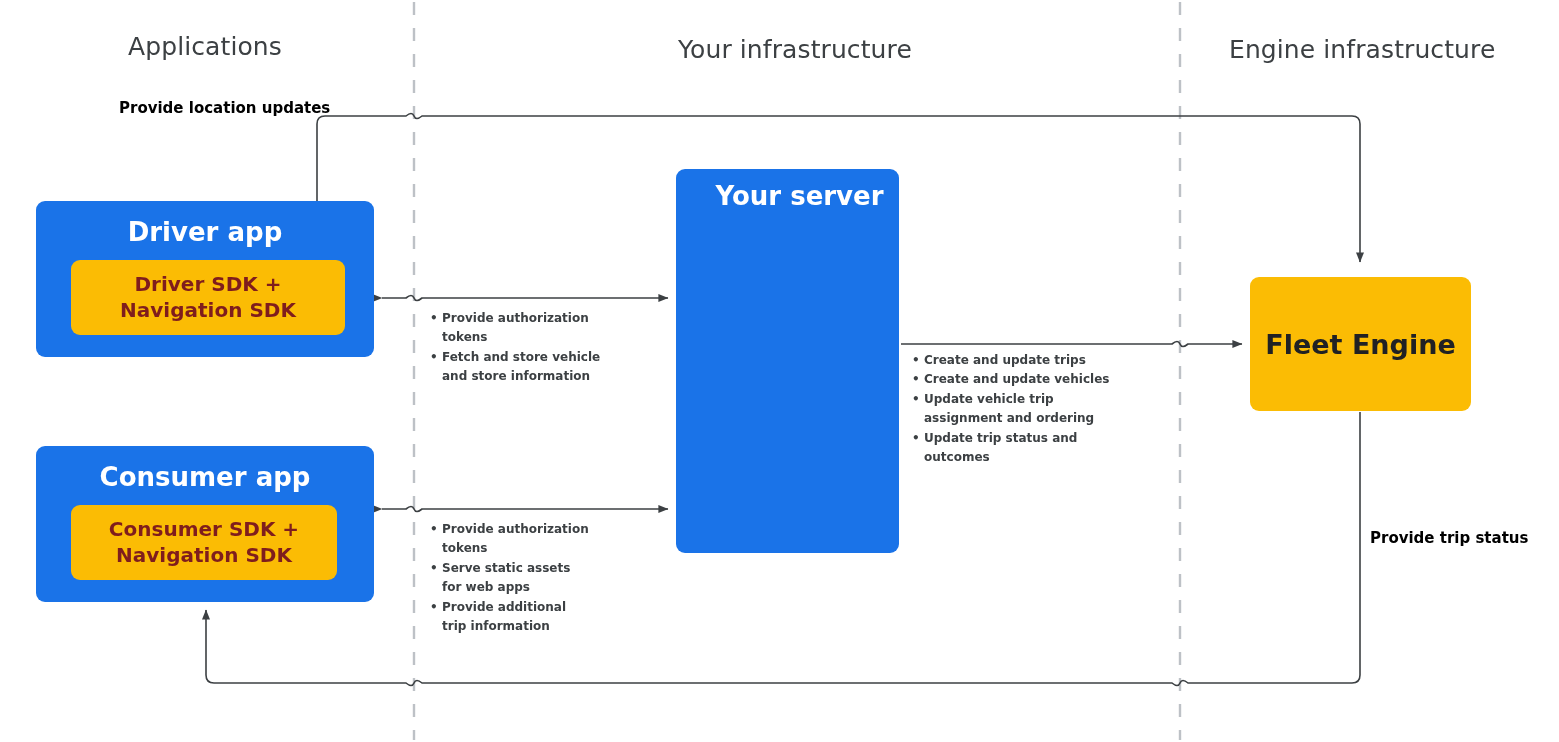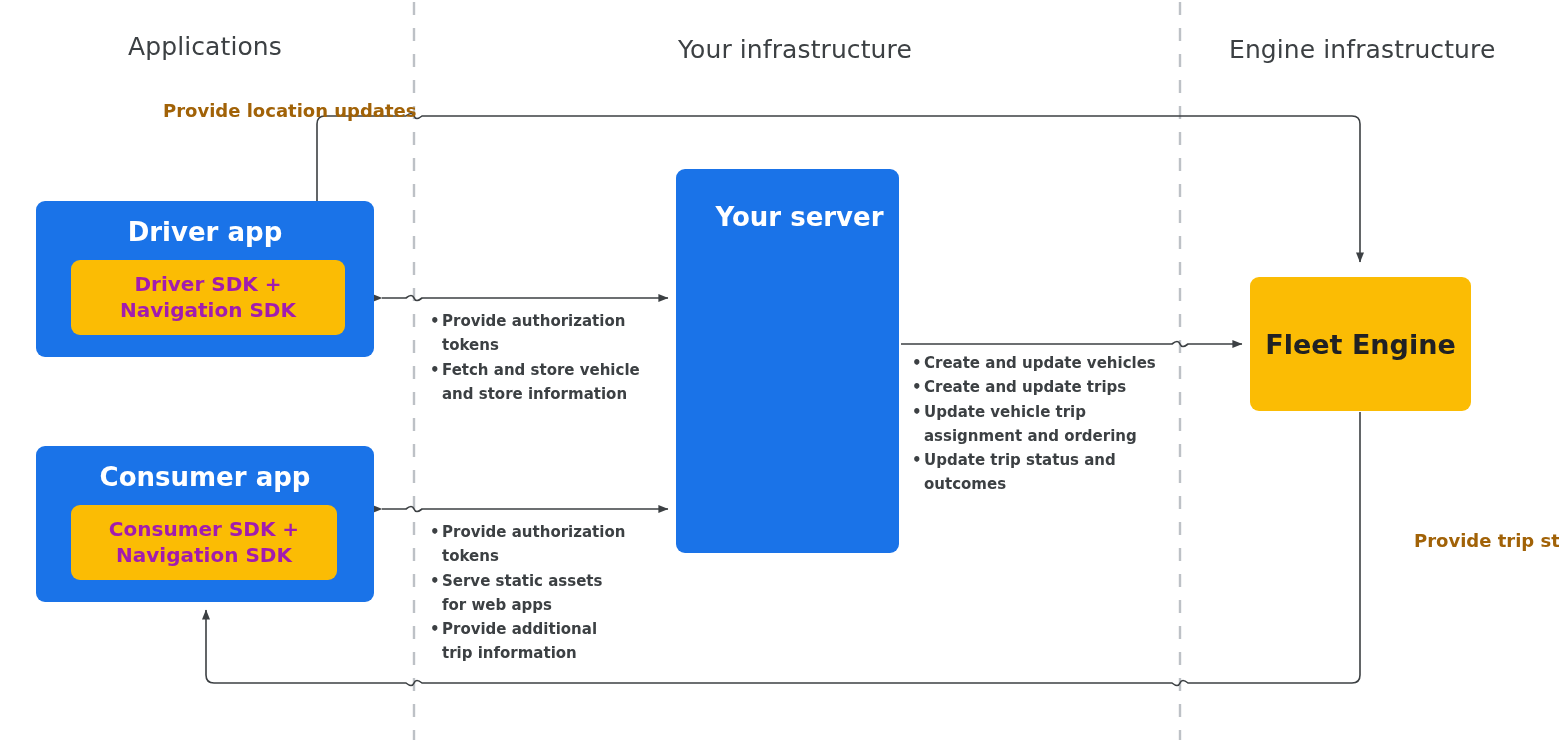--- a/index.html
+++ b/index.html
@@ -25,21 +25,21 @@
   .box{position:absolute;border-radius:9px;box-sizing:border-box;}
   .box-blue{background:#1a73e8;}
   .box-yellow{background:#fbbc04;}
 
   .box-title{
     position:absolute;left:0;right:0;text-align:center;
     font-weight:bold;color:#ffffff;font-size:26px;white-space:nowrap;
   }
   .sdk-text{
     position:absolute;left:0;right:0;
-    text-align:center;font-weight:bold;color:#a21caf;
+    text-align:center;font-weight:bold;color:#7f1d1d;
     font-size:20px;line-height:1.32;
   }
   .fleet-text{
     position:absolute;left:0;right:0;top:50%;transform:translateY(-50%);
     text-align:center;font-weight:bold;color:#202124;font-size:27px;white-space:nowrap;
   }
 
   
   #driver-app{left:36px;top:201px;width:338px;height:156px;}
   #driver-app .box-title{top:16px;}
@@ -47,33 +47,33 @@
   #driver-sdk .sdk-text{top:11px;}
 
   
   #consumer-app{left:36px;top:446px;width:338px;height:156px;}
   #consumer-app .box-title{top:16px;}
   #consumer-sdk{left:71px;top:505px;width:266px;height:75px;}
   #consumer-sdk .sdk-text{top:11px;}
 
   
   #your-server{left:676px;top:169px;width:223px;height:384px;}
-  #your-server .box-title{top:33px;padding-left:24px;}
+  #your-server .box-title{top:12px;padding-left:24px;}
 
   
   #fleet-engine{left:1250px;top:277px;width:221px;height:134px;}
 
   
   .annot{
-    position:absolute;font-weight:bold;color:#a16207;
-    font-size:18px;line-height:1.62;white-space:nowrap;margin-left:44px;
+    position:absolute;font-weight:bold;color:#000000;
+    font-size:15px;line-height:1.62;white-space:nowrap;
   }
   .annot-bullets{
     position:absolute;font-weight:bold;color:#3c4043;
-    font-size:15px;line-height:1.62;
+    font-size:12px;line-height:1.62;
   }
   .annot-bullets ul{list-style:none;margin:0;padding:0;}
   .annot-bullets li{
     position:relative;padding-left:12px;margin:0;
   }
   .annot-bullets li::before{
     content:"\2022";position:absolute;left:0;top:0;
   }
   .annot-bullets li .cont{display:block;padding-left:0;}
 
@@ -174,20 +174,20 @@
   <div class="annot-bullets" id="bullets-consumer">
     <ul>
         <li>Provide authorization<span class="cont">tokens</span></li>
         <li>Serve static assets<span class="cont">for web apps</span></li>
         <li>Provide additional<span class="cont">trip information</span></li>
       </ul>
   </div>
 
   <div class="annot-bullets" id="bullets-server">
     <ul>
+        <li>Create and update trips</li>
         <li>Create and update vehicles</li>
-        <li>Create and update trips</li>
         <li>Update vehicle trip<span class="cont">assignment and ordering</span></li>
         <li>Update trip status and<span class="cont">outcomes</span></li>
       </ul>
   </div>
 
 </div>
 
 </body></html>

